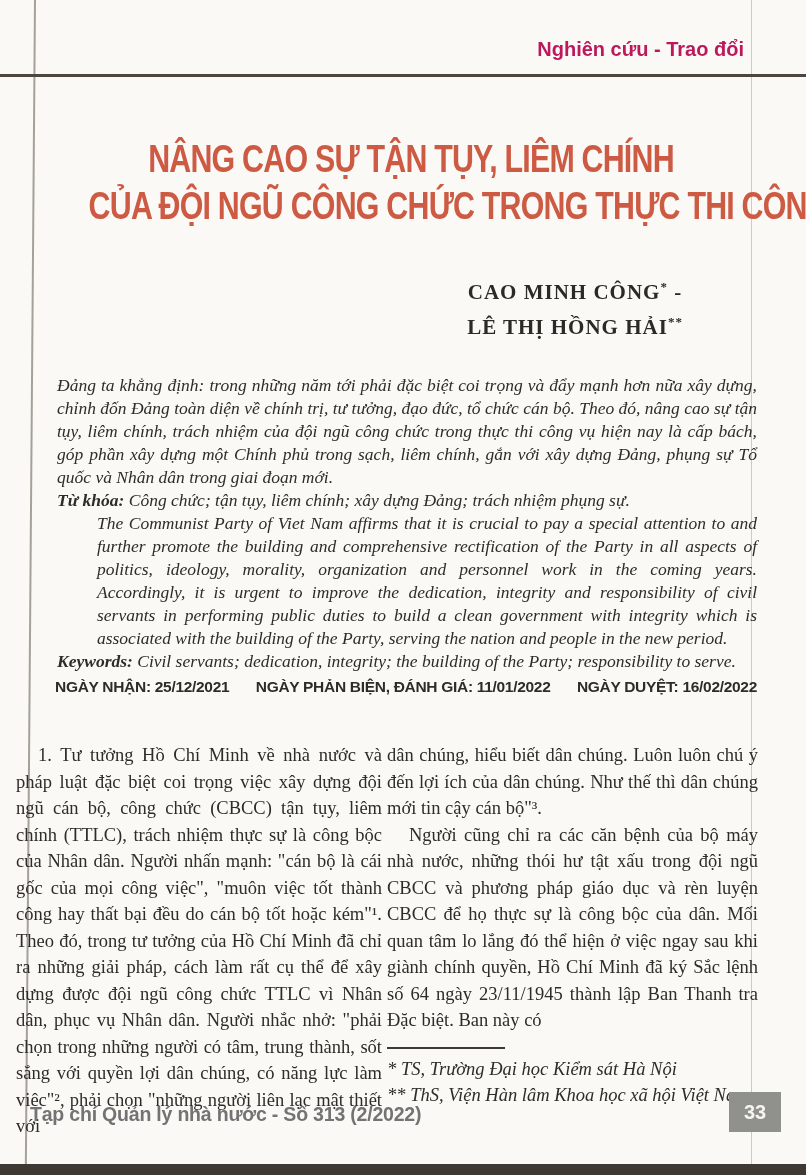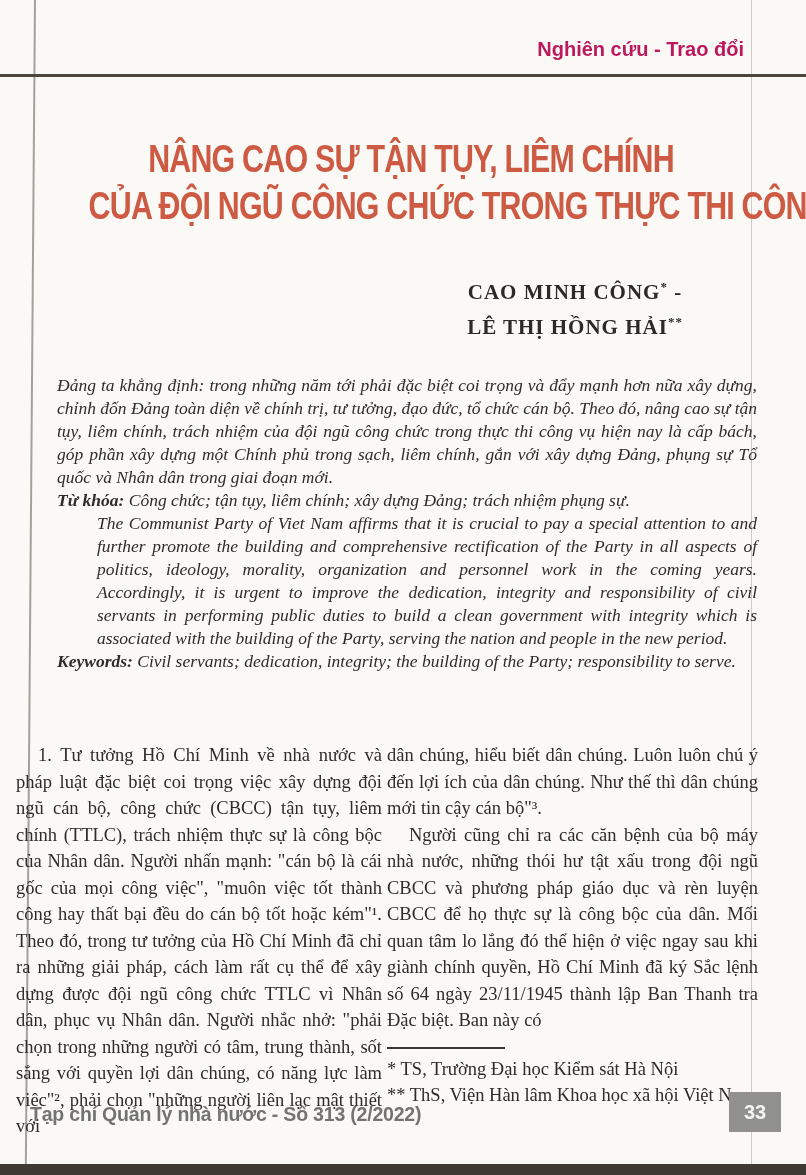--- a/index.html
+++ b/index.html
@@ -82,21 +82,21 @@
     position: absolute; top: 742px; left: 16px; width: 745px;
     display: grid; grid-template-columns: 366px 371px; column-gap: 5px;
     font-size: 18.5px; line-height: 26.5px; text-align: justify;
   }
   .columns p { margin: 0; }
   .columns p.indent { text-indent: 22px; }
   .footnote-rule {
     width: 118px; height: 2px; background: #3c3933;
     margin: 13px 0 7px 0;
   }
-  .footnote { font-size: 18.5px; line-height: 26px; text-align: left; }
+  .footnote { font-style: italic; font-size: 18.5px; line-height: 26px; text-align: left; }
   
   .journal-name {
     position: absolute; top: 1103px; left: 30px;
     font-family: "Liberation Sans", sans-serif;
     font-weight: bold; font-size: 19.5px; color: #737373;
     letter-spacing: -0.2px;
   }
   .page-number {
     position: absolute; top: 1092px; left: 729px; width: 52px; height: 40px;
     background: #90908d; color: #f5f4f1;
@@ -125,20 +125,25 @@
     <div><span>LÊ THỊ HỒNG HẢI</span><sup>**</sup><span></span></div>
   </div>
 
   <section class="abstract">
     <p class="vn">Đảng ta khẳng định: trong những năm tới phải đặc biệt coi trọng và đẩy mạnh hơn nữa xây dựng, chỉnh đốn Đảng toàn diện về chính trị, tư tưởng, đạo đức, tổ chức cán bộ. Theo đó, nâng cao sự tận tụy, liêm chính, trách nhiệm của đội ngũ công chức trong thực thi công vụ hiện nay là cấp bách, góp phần xây dựng một Chính phủ trong sạch, liêm chính, gắn với xây dựng Đảng, phụng sự Tổ quốc và Nhân dân trong giai đoạn mới.</p>
     <p class="kw"><span class="kw-label">Từ khóa:</span><span> Công chức; tận tụy, liêm chính; xây dựng Đảng; trách nhiệm phụng sự.</span></p>
     <p class="en">The Communist Party of Viet Nam affirms that it is crucial to pay a special attention to and further promote the building and comprehensive rectification of the Party in all aspects of politics, ideology, morality, organization and personnel work in the coming years. Accordingly, it is urgent to improve the dedication, integrity and responsibility of civil servants in performing public duties to build a clean government with integrity which is associated with the building of the Party, serving the nation and people in the new period.</p>
     <p class="kw"><span class="kw-label">Keywords:</span><span> Civil servants; dedication, integrity; the building of the Party; responsibility to serve.</span></p>
   </section>
 
+  <div class="dates">
+    <span>NGÀY NHẬN: 25/12/2021</span>
+    <span>NGÀY PHẢN BIỆN, ĐÁNH GIÁ: 11/01/2022</span>
+    <span>NGÀY DUYỆT: 16/02/2022</span>
+  </div>
 
   <main class="columns">
     <div class="col-left">
       <p class="indent">1. Tư tưởng Hồ Chí Minh về nhà nước và pháp luật đặc biệt coi trọng việc xây dựng đội ngũ cán bộ, công chức (CBCC) tận tụy, liêm chính (TTLC), trách nhiệm thực sự là công bộc của Nhân dân. Người nhấn mạnh: "cán bộ là cái gốc của mọi công việc", "muôn việc tốt thành công hay thất bại đều do cán bộ tốt hoặc kém"¹. Theo đó, trong tư tưởng của Hồ Chí Minh đã chỉ ra những giải pháp, cách làm rất cụ thể để xây dựng được đội ngũ công chức TTLC vì Nhân dân, phục vụ Nhân dân. Người nhắc nhở: "phải chọn trong những người có tâm, trung thành, sốt sắng với quyền lợi dân chúng, có năng lực làm việc"², phải chọn "những người liên lạc mật thiết với</p>
     </div>
     <div class="col-right">
       <p>dân chúng, hiểu biết dân chúng. Luôn luôn chú ý đến lợi ích của dân chúng. Như thế thì dân chúng mới tin cậy cán bộ"³.</p>
       <p class="indent">Người cũng chỉ ra các căn bệnh của bộ máy nhà nước, những thói hư tật xấu trong đội ngũ CBCC và phương pháp giáo dục và rèn luyện CBCC để họ thực sự là công bộc của dân. Mối quan tâm lo lắng đó thể hiện ở việc ngay sau khi giành chính quyền, Hồ Chí Minh đã ký Sắc lệnh số 64 ngày 23/11/1945 thành lập Ban Thanh tra Đặc biệt. Ban này có</p>
       <div class="footnote-rule"></div>
       <p class="footnote">* TS, Trường Đại học Kiểm sát Hà Nội</p>

